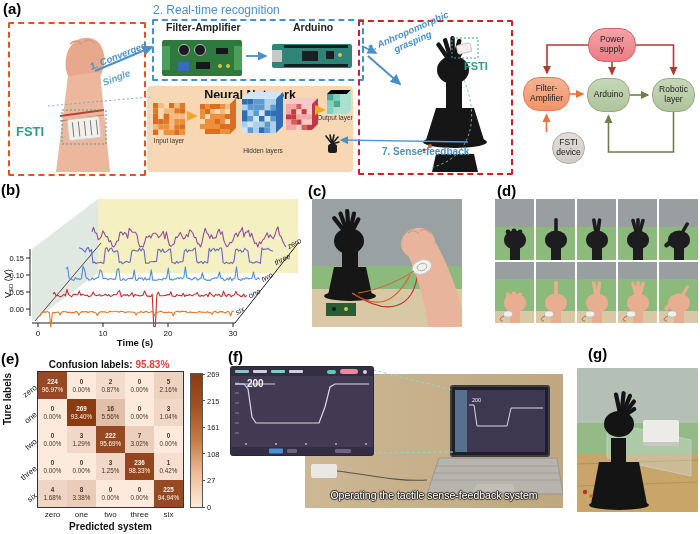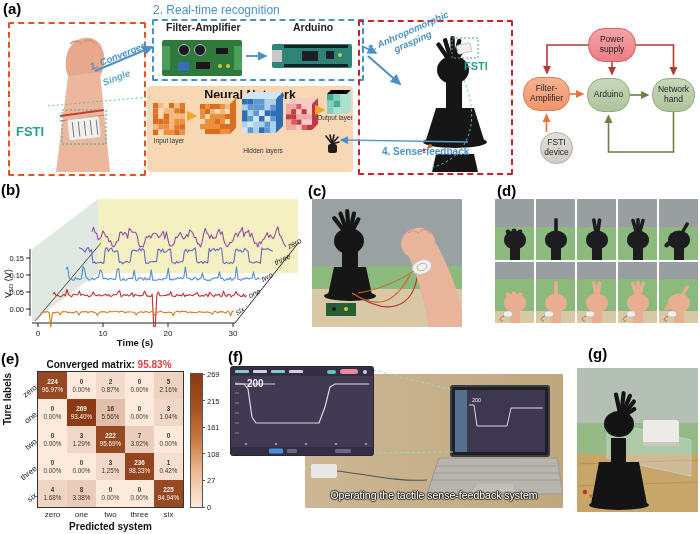--- a/index.html
+++ b/index.html
@@ -323,36 +323,36 @@
       <path d="M104,58 C120,96 112,136 70,146" fill="none" stroke="#6cc0b0" stroke-width="0.9" stroke-dasharray="2.5,2.5"></path>
       <circle cx="70" cy="124" r="2" fill="#d06828"></circle>
         <circle cx="64" cy="128" r="1.6" fill="#c03020"></circle>
     </svg>
   </div>
   <div class="abs tealtxt" style="left:464px;top:60px;font-size:11px">FSTI</div>
   <div class="abs steptxt" style="left:366px;top:44px;transform:rotate(-24deg);transform-origin:left top;text-align:center">
     <span>3. Anhropomorphic</span><br>
     <span>grasping</span>
   </div>
-  <div class="abs steptxt" style="left:382px;top:146px;font-style:normal;font-size:10px">4. Sense-feedback</div>
+  <div class="abs steptxt" style="left:382px;top:146px;font-style:normal;font-size:10px">7. Sense-feedback</div>
 
   <svg class="abs" style="left:0;top:0;pointer-events:none" width="700" height="182" viewBox="0 0 700 182">
     <line x1="95" y1="71" x2="152" y2="47" stroke="#4a90c8" stroke-width="2" marker-end="url(#m-blue)"></line>
     <line x1="48" y1="106" x2="150" y2="97" stroke="#5bb8a8" stroke-width="0.9" stroke-dasharray="2,2.4"></line>
     <line x1="246" y1="56" x2="266" y2="56" stroke="#4a90c8" stroke-width="1.8" marker-end="url(#m-blue)"></line>
     <line x1="362" y1="46" x2="376" y2="53" stroke="#4a90c8" stroke-width="1.8" marker-end="url(#m-blue)"></line>
     <line x1="368" y1="56" x2="400" y2="84" stroke="#4a90c8" stroke-width="2" marker-end="url(#m-blue)"></line>
     <line x1="468" y1="142" x2="341" y2="140" stroke="#5b9bd5" stroke-width="1.6" marker-end="url(#m-blue)"></line>
   </svg>
 
   <div class="flow-node fn-power" style="left:588px;top:28px;width:48px;height:34px">Power supply</div>
   <div class="flow-node fn-filter" style="left:523px;top:77px;width:47px;height:34px">Filter-Amplifier</div>
   <div class="flow-node fn-green" style="left:587px;top:78px;width:43px;height:34px">Arduino</div>
-  <div class="flow-node fn-green" style="left:652px;top:78px;width:43px;height:34px">Network hand</div>
-  <div class="flow-node fn-gray" style="left:540px;top:132px;width:33px;height:32px">FSTI device</div>
+  <div class="flow-node fn-green" style="left:652px;top:78px;width:43px;height:34px">Robotic layer</div>
+  <div class="flow-node fn-gray" style="left:552px;top:132px;width:33px;height:32px">FSTI device</div>
   <svg class="abs" style="left:520px;top:12px;pointer-events:none" width="180" height="160" viewBox="0 0 180 160">
     <g fill="none" stroke-width="1.6">
       <path d="M68,33 L27,33 L27,61" stroke="#b03a34" marker-end="url(#m-red)"></path>
       <path d="M92,50 L92,62" stroke="#b03a34" marker-end="url(#m-red)"></path>
       <path d="M116,33 L153.5,33 L153.5,62" stroke="#b03a34" marker-end="url(#m-red)"></path>
       <path d="M26.5,120 L26.5,103" stroke="#e8733a" marker-end="url(#m-orange)"></path>
       <path d="M50,82 L63,82" stroke="#e8733a" marker-end="url(#m-orange)"></path>
       <path d="M110,83 L128,83" stroke="#6e7f45" marker-end="url(#m-dgreen)"></path>
       <path d="M153.5,100 L153.5,140 L88.5,140 L88.5,104" stroke="#6e7f45" marker-end="url(#m-dgreen)"></path>
     </g>
@@ -542,21 +542,21 @@
             <rect x="17.4" y="10" width="3.4" height="16" rx="1.7" transform="rotate(30 19 28)"></rect>
           </g>
           <ellipse cx="12" cy="41" rx="4.5" ry="3" fill="#f2f0ec" stroke="#b8b5b0" stroke-width="0.6"></ellipse>
           <path d="M8,43 C3,45 3,48 7,48" stroke="#c05030" stroke-width="0.8" fill="none"></path>
         </svg>
       </div>
     </div>
 
   <div class="abs plabel" style="left:1px;top:350px">(e)</div>
   <div class="cm-title" style="left:30px;top:359px;width:158px">
-    <span>Converged matrix: </span><span class="cm-acc">95.83%</span>
+    <span>Confusion labels: </span><span class="cm-acc">95.83%</span>
   </div>
   <div class="abs" id="cm-grid" style="left:38px;top:372px;width:145px;height:135px;outline:1px solid #333">
       <div class="cm-cell" style="left: 0px; top: 0px; width: 29px; height: 27px; background: rgb(150, 73, 36); color: rgb(255, 247, 239);">
         <b>224</b>
         <span>96.97%</span>
       </div>
       <div class="cm-cell" style="left: 29px; top: 0px; width: 29px; height: 27px; background: rgb(253, 234, 220); color: rgb(74, 52, 38);">
         <b>0</b>
         <span>0.00%</span>
       </div>

